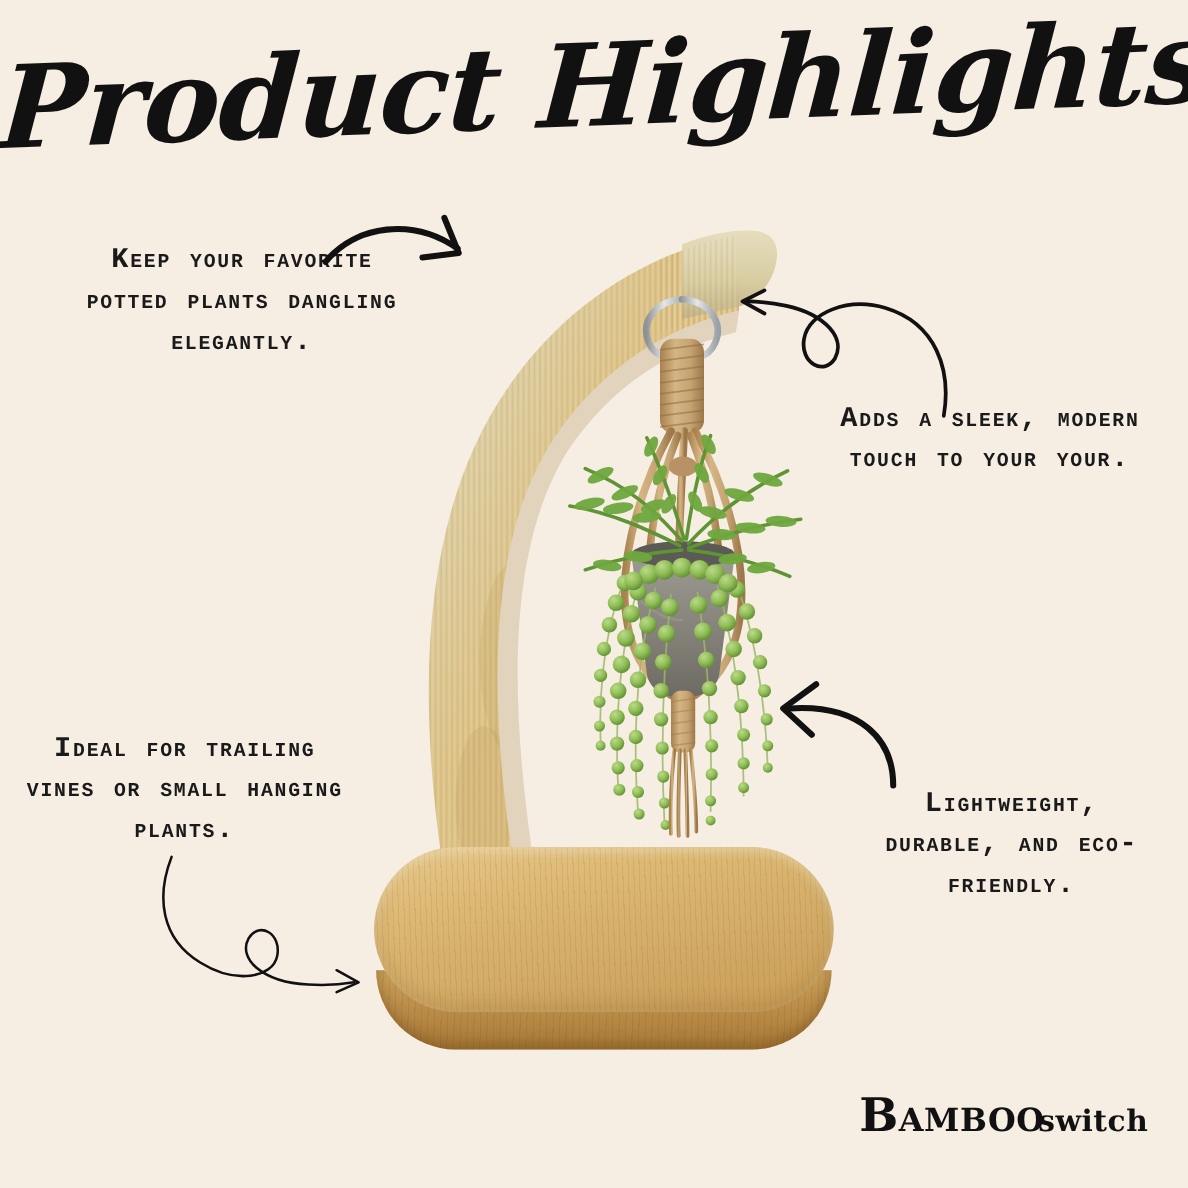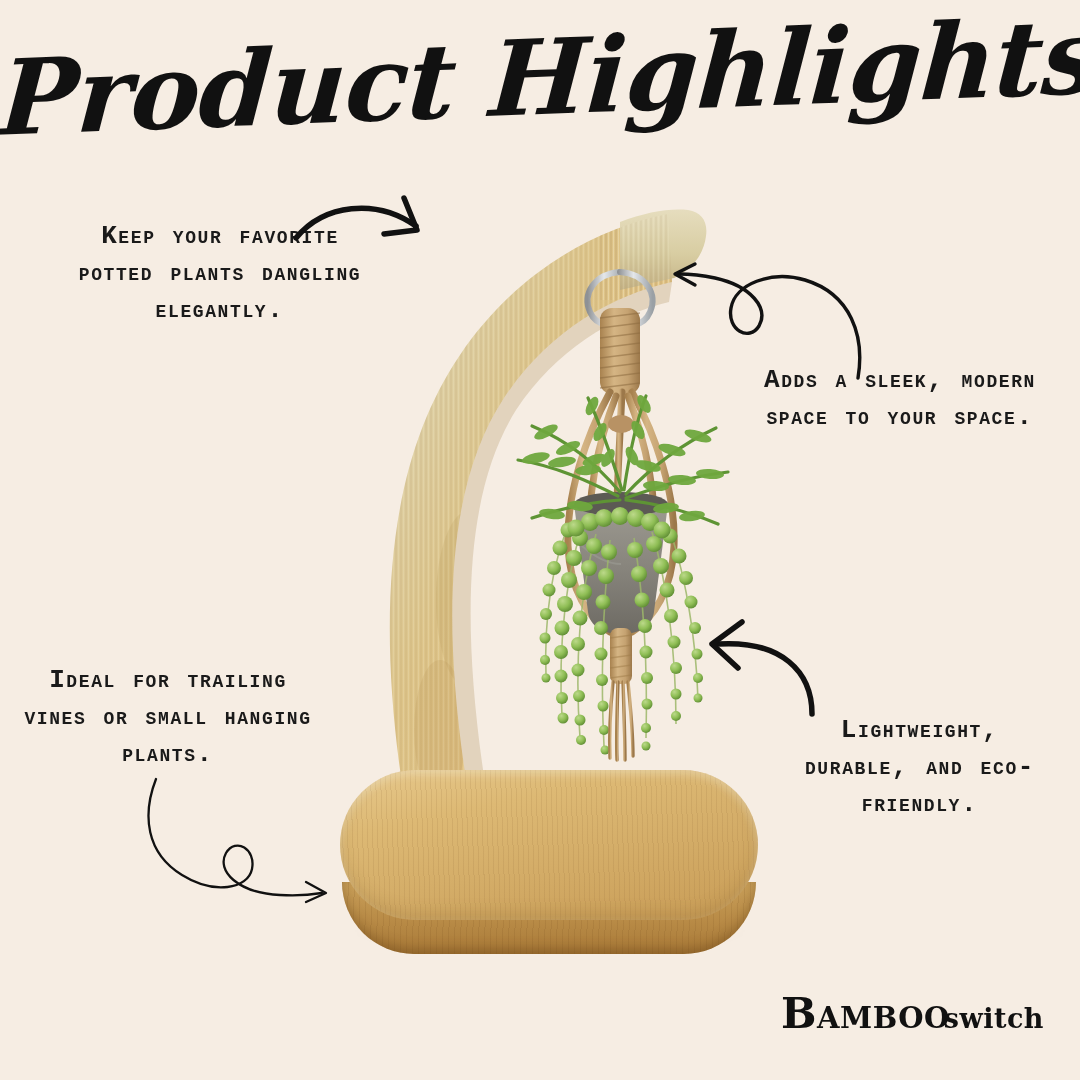--- a/index.html
+++ b/index.html
@@ -461,21 +461,21 @@
     </svg>
 
     <div class="base">
       <div class="base-edge"></div>
       <div class="base-top"></div>
     </div>
   </div>
 
   <div class="note note-tl">Keep your favorite potted plants dangling elegantly.</div>
 
-  <div class="note note-tr">Adds a sleek, modern space to your space.</div>
+  <div class="note note-tr">Adds a sleek, modern touch to your your.</div>
 
   <div class="note note-bl">Ideal for trailing vines or small hanging plants.</div>
 
   <div class="note note-br">Lightweight, durable, and eco-friendly.</div>
 
   <svg class="arrow-svg" style="left:290px; top:190px; width:150px; height:80px;" viewBox="0 0 150 80">
     <path class="arrow-path thick" d="M 6 48 C 34 14, 86 8, 126 36"></path>
     <path class="arrow-path thick" d="M 114 8 L 127 40 L 94 44"></path>
   </svg>
 

